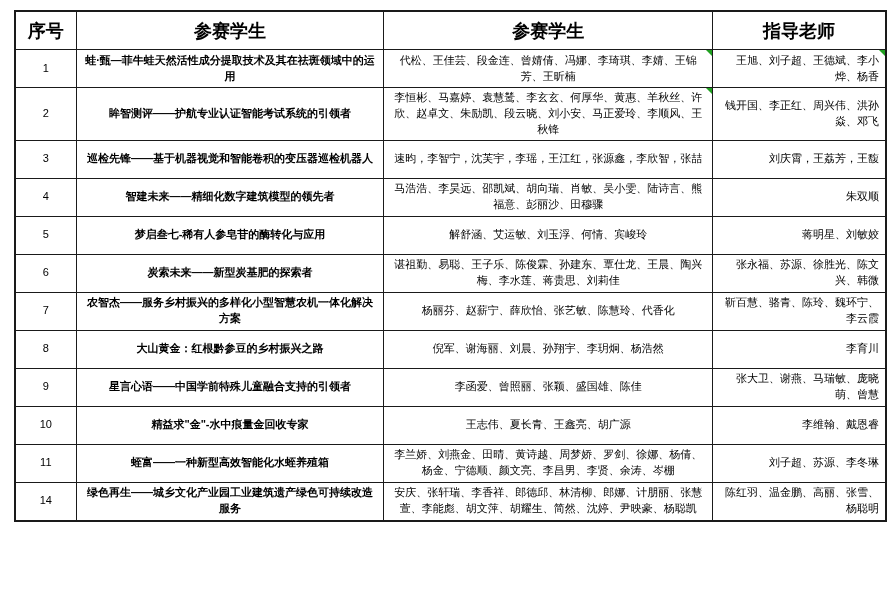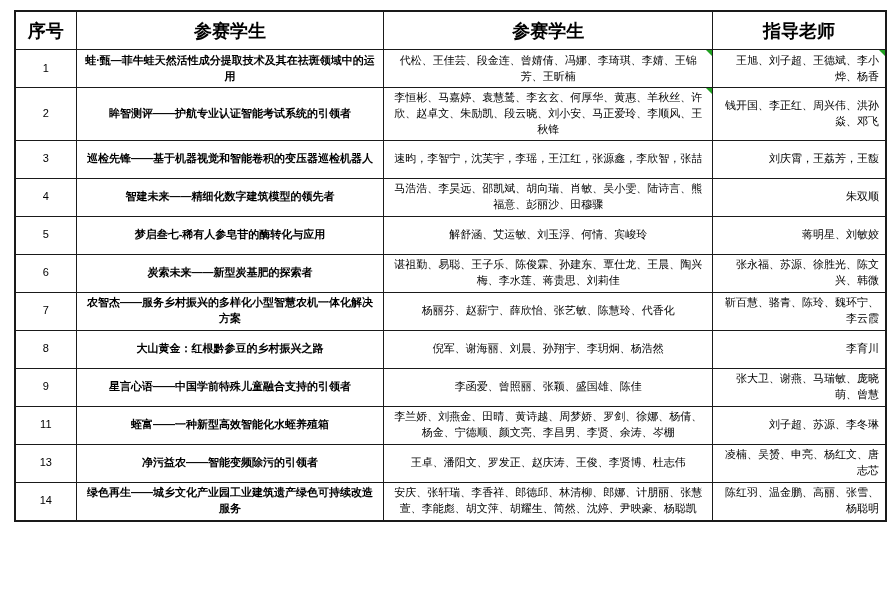--- a/index.html
+++ b/index.html
@@ -113,30 +113,30 @@
         <td class="cell-students">倪军、谢海丽、刘晨、孙翔宇、李玥炯、杨浩然</td>
         <td class="cell-teachers">李育川</td>
       </tr>
       <tr>
         <td class="cell-no">9</td>
         <td class="cell-project">星言心语——中国学前特殊儿童融合支持的引领者</td>
         <td class="cell-students">李函爱、曾照丽、张颖、盛国雄、陈佳</td>
         <td class="cell-teachers">张大卫、谢燕、马瑞敏、庞晓萌、曾慧</td>
       </tr>
       <tr>
+        <td class="cell-no">10</td>
+        <td class="cell-project">精益求"金"-水中痕量金回收专家</td>
+        <td class="cell-students">王志伟、夏长青、王鑫亮、胡广源</td>
+        <td class="cell-teachers">李维翰、戴恩睿</td>
+      </tr>
+      <tr>
         <td class="cell-no">11</td>
         <td class="cell-project">蛭富——一种新型高效智能化水蛭养殖箱</td>
         <td class="cell-students">李兰娇、刘燕金、田晴、黄诗越、周梦娇、罗剑、徐娜、杨倩、杨金、宁德顺、颜文亮、李昌男、李贤、余涛、岑棚</td>
         <td class="cell-teachers">刘子超、苏源、李冬琳</td>
-      </tr>
-      <tr>
-        <td class="cell-no">13</td>
-        <td class="cell-project">净污益农——智能变频除污的引领者</td>
-        <td class="cell-students">王卓、潘阳文、罗发正、赵庆涛、王俊、李贤博、杜志伟</td>
-        <td class="cell-teachers">凌楠、吴赟、申亮、杨红文、唐志芯</td>
       </tr>
       <tr>
         <td class="cell-no">14</td>
         <td class="cell-project">绿色再生——城乡文化产业园工业建筑遗产绿色可持续改造服务</td>
         <td class="cell-students">安庆、张轩瑞、李香祥、郎德邱、林清柳、郎娜、计朋丽、张慧萱、李能彪、胡文萍、胡耀生、简然、沈婷、尹映豪、杨聪凯</td>
         <td class="cell-teachers">陈红羽、温金鹏、高丽、张雪、杨聪明</td>
       </tr>
     </tbody>
 </table>
 

